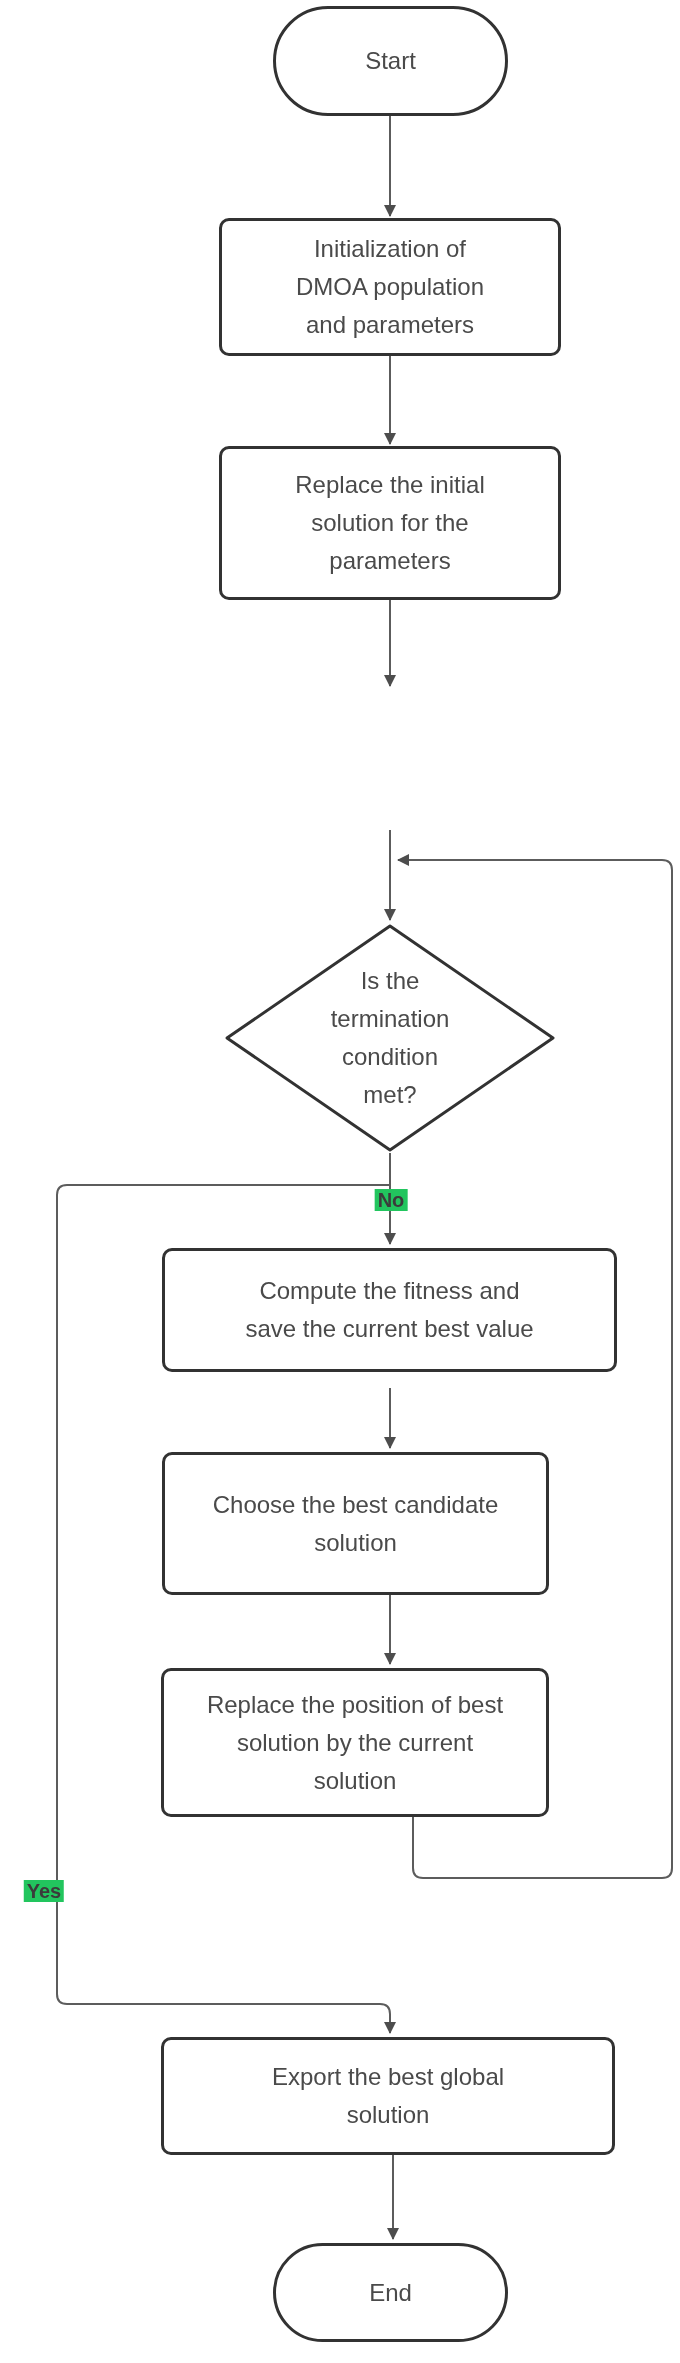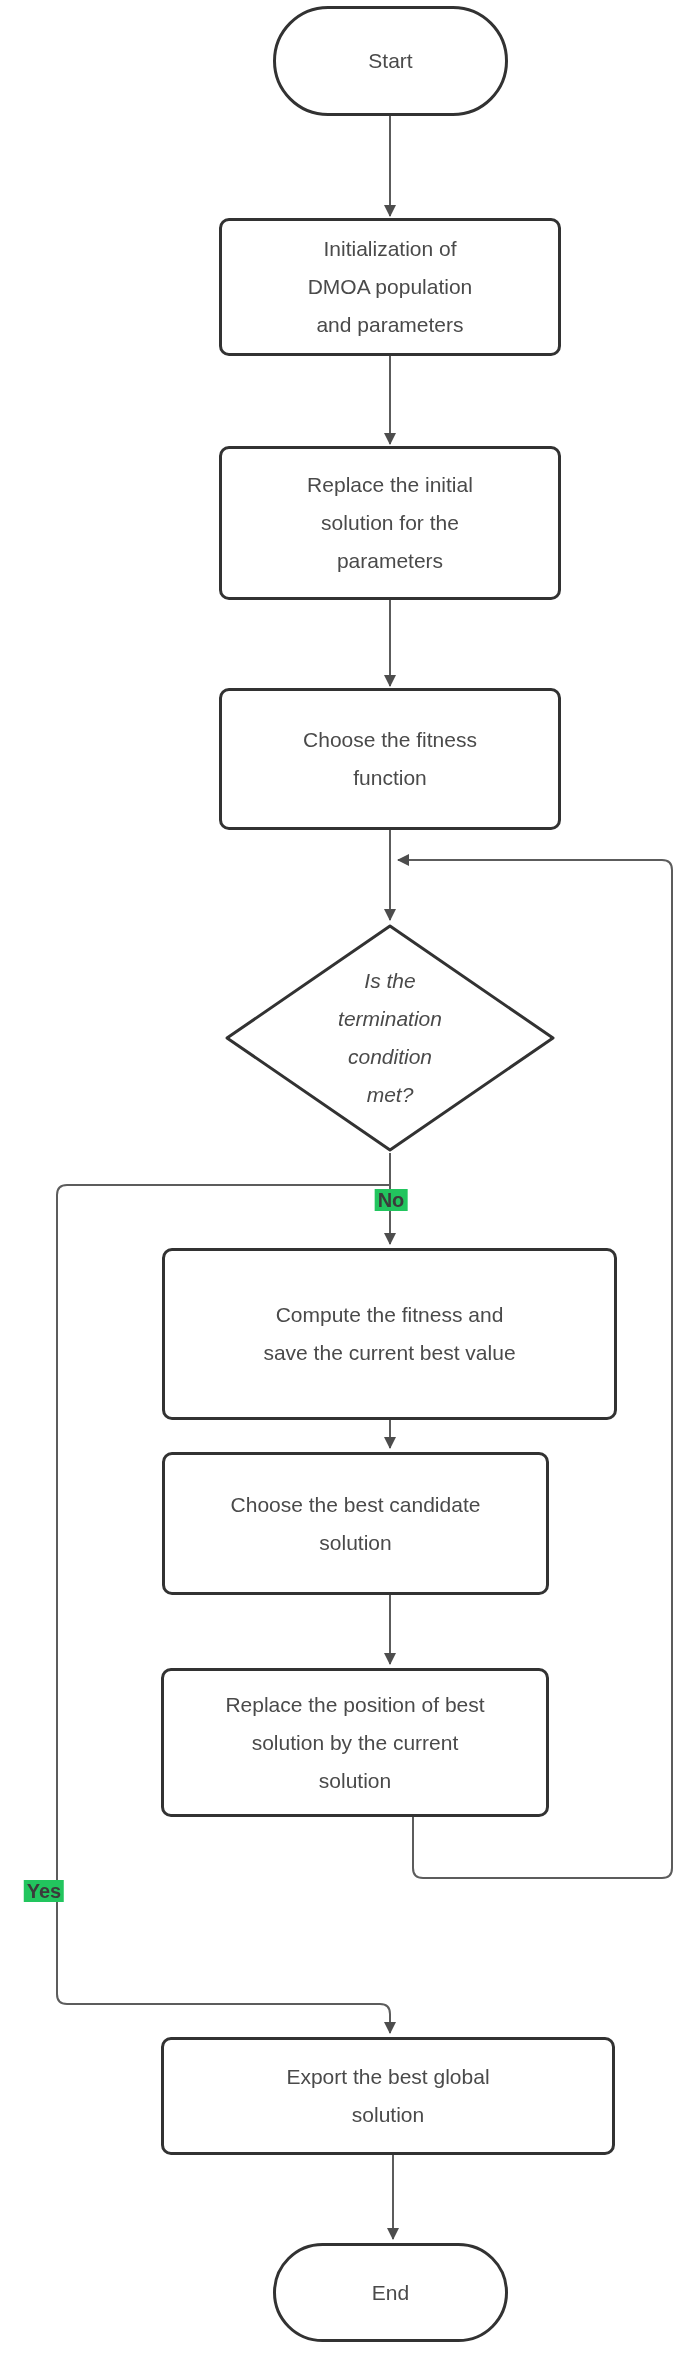--- a/index.html
+++ b/index.html
@@ -11,37 +11,36 @@
     overflow:hidden;
   }
   #edges{position:absolute;left:0;top:0;z-index:1;}
   .node{
     position:absolute;
     box-sizing:border-box;
     display:flex;align-items:center;justify-content:center;
     text-align:center;
     background:#ffffff;
     color:#4a4a4a;
-    font-size:21px;line-height:38px;
+    font-size:24px;line-height:38px;
     z-index:2;
   }
   .process{
     border:3px solid #323232;
     border-radius:10px;
   }
   .terminator{
     border:3px solid #323232;
     border-radius:60px;
   }
   .diamond-wrap{border:none;background:transparent;}
   .diamond-wrap svg{position:absolute;left:0;top:0;}
   .diamond-text{
     position:absolute;inset:0;
     display:flex;align-items:center;justify-content:center;
-    font-style:italic;
   }
   .shape-label{white-space:pre-line;}
   .edge-label{
     position:absolute;
     z-index:3;
     transform:translate(-50%,-50%);
     background:#22c55e;
     color:#3b3b3b;
     font-weight:bold;
     font-size:20px;line-height:22px;
@@ -85,38 +84,34 @@
 DMOA population
 and parameters</span>
   </div>
 
   <div class="node process" style="left:219px;top:446px;width:342px;height:154px;">
     <span class="shape-label">Replace the initial
 solution for the
 parameters</span>
   </div>
 
-  <div class="node process" style="left:219px;top:688px;width:342px;height:142px;">
-    <span class="shape-label">Choose the fitness
-function</span>
-  </div>
 
   <div class="node diamond-wrap" style="left:223px;top:923px;width:334px;height:230px;">
     <svg width="334" height="230" viewBox="0 0 334 230">
       <polygon points="167,3 330,115 167,227 4,115" fill="#ffffff" stroke="#323232" stroke-width="3" stroke-linejoin="round"></polygon>
     </svg>
     <div class="diamond-text">
       <span class="shape-label">Is the
 termination
 condition
 met?</span>
     </div>
   </div>
 
-  <div class="node process" style="left:162px;top:1248px;width:455px;height:172px;">
+  <div class="node process" style="left:162px;top:1248px;width:455px;height:124px;">
     <span class="shape-label">Compute the fitness and
 save the current best value</span>
   </div>
 
   <div class="node process" style="left:162px;top:1452px;width:387px;height:143px;">
     <span class="shape-label">Choose the best candidate
 solution</span>
   </div>
 
   <div class="node process" style="left:161px;top:1668px;width:388px;height:149px;">

